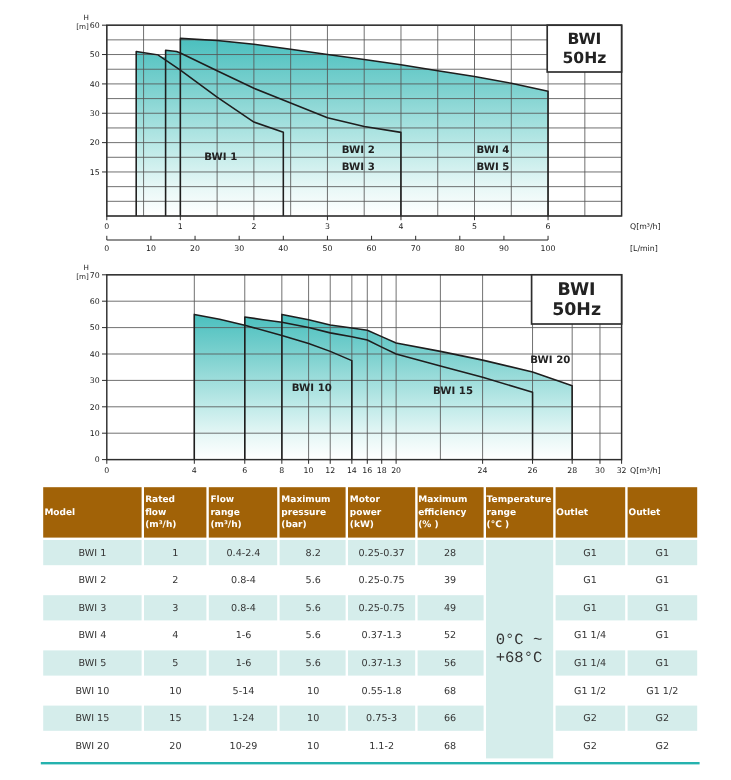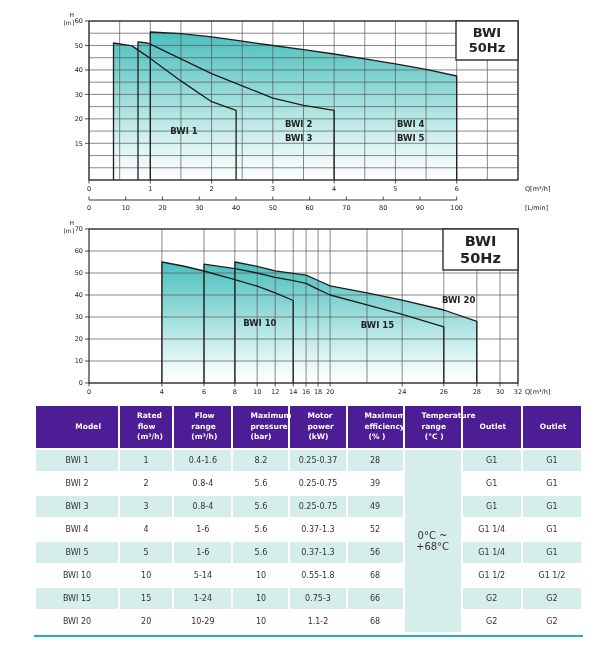--- a/index.html
+++ b/index.html
@@ -6,26 +6,26 @@
   body{width:609px;height:650px;position:relative;overflow:hidden;
        font-family:"DejaVu Sans","Liberation Sans",sans-serif;}
   .chart-block{position:absolute;left:0;}
   #chart1-wrap{top:0;}
   #chart2-wrap{top:218px;}
   svg{display:block;}
   svg text{font-family:"DejaVu Sans","Liberation Sans",sans-serif;fill:#222;}
   .table-wrap{position:absolute;left:34px;top:404px;width:549px;
               border-bottom:2px solid #25b2ae;padding-bottom:1px;}
   table.specs{border-collapse:separate;border-spacing:2px;width:100%;table-layout:fixed;}
-  table.specs th{background:#4c1d95;color:#ffffff;font-size:7.5px;font-weight:bold;
-      text-align:right;vertical-align:middle;height:38px;padding:2px 17px;line-height:1.4;}
+  table.specs th{background:#a16207;color:#ffffff;font-size:7.5px;font-weight:bold;
+      text-align:left;vertical-align:middle;height:38px;padding:2px 1px;line-height:1.4;}
   table.specs td{font-size:8px;color:#333;background:#ffffff;text-align:center;
       vertical-align:middle;height:21px;padding:0 1px;}
   table.specs tr.alt td{background:#d5edeb;}
-  table.specs td.temp-cell{background:#d5edeb;font-size:10px;}
+  table.specs td.temp-cell{background:#d5edeb;font-size:13px;font-family:Liberation Mono, monospace;}
 </style>
 </head>
 <body>
 
 <div id="chart1-wrap" class="chart-block">
     <svg width="609" height="218" viewBox="0 0 609 218">
       <defs>
         <linearGradient id="chart1-grad" gradientUnits="userSpaceOnUse" x1="0" y1="30.78168" x2="0" y2="180">
           <stop offset="0%" stop-color="#49bfbe"></stop>
           <stop offset="30%" stop-color="#7fd2d0"></stop>
@@ -277,21 +277,21 @@
           <th>Maximum<br>efficiency<br>(% )</th>
           <th>Temperature<br>range<br>(°C )</th>
           <th>Outlet</th>
           <th>Outlet</th>
         </tr>
       </thead>
       <tbody>
         <tr class="alt">
           <td>BWI 1</td>
           <td>1</td>
-          <td>0.4-1.6</td>
+          <td>0.4-2.4</td>
           <td>8.2</td>
           <td>0.25-0.37</td>
           <td>28</td>
           <td class="temp-cell" rowspan="8">0°C ~ +68°C</td>
           <td>G1</td>
           <td>G1</td>
         </tr>
         <tr>
           <td>BWI 2</td>
           <td>2</td>

